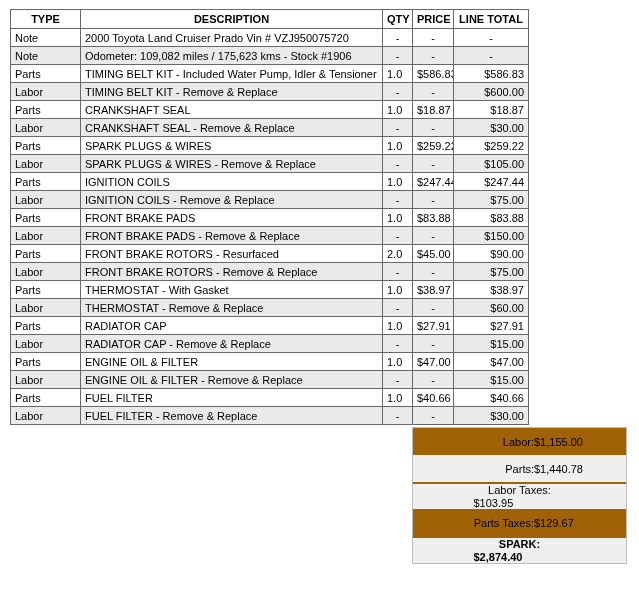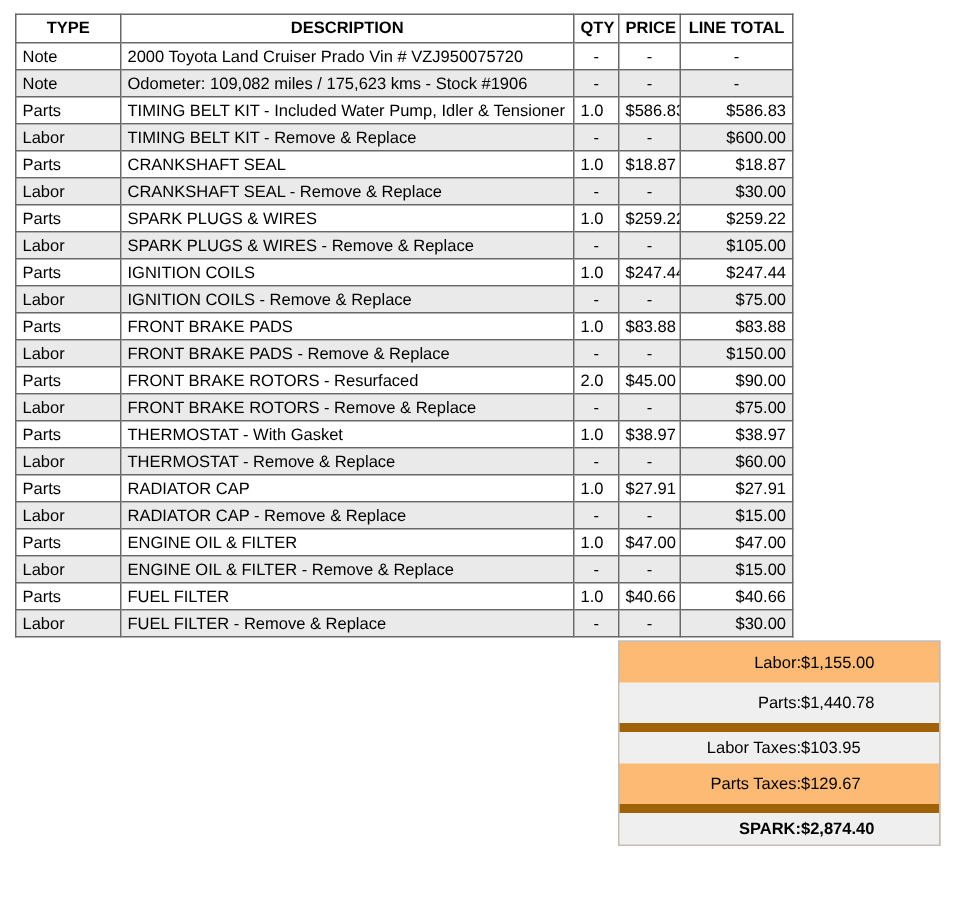--- a/index.html
+++ b/index.html
@@ -43,29 +43,29 @@
   td.col-qty, td.col-price { text-align: left; }
   td.col-line_total { text-align: right; }
   td.dash { text-align: center; }
 
   
   .summary-box {
     position: absolute;
     left: 412px; top: 427px;
     width: 215px;
     border: 1px solid #bdbdbd;
-    background: #fdba74;
+    background: #a16207;
   }
   .summary-row {
     display: flex;
     align-items: center;
     height: 27px;
   }
   .summary-row.striped { background: #efefef; }
-  .summary-row.sep { border-top: 6px solid #a16207; }
+  .summary-row.sep { border-top: 2px solid #a16207; flex-direction: column; }
   .summary-row.bold .summary-label,
   .summary-row.bold .summary-value { font-weight: bold; }
   .summary-label { flex: 1; text-align: right; }
   .summary-value { width: 92px; padding-right: 9px; }
 </style>
 </head>
 <body>
 
 <div class="page">
 

